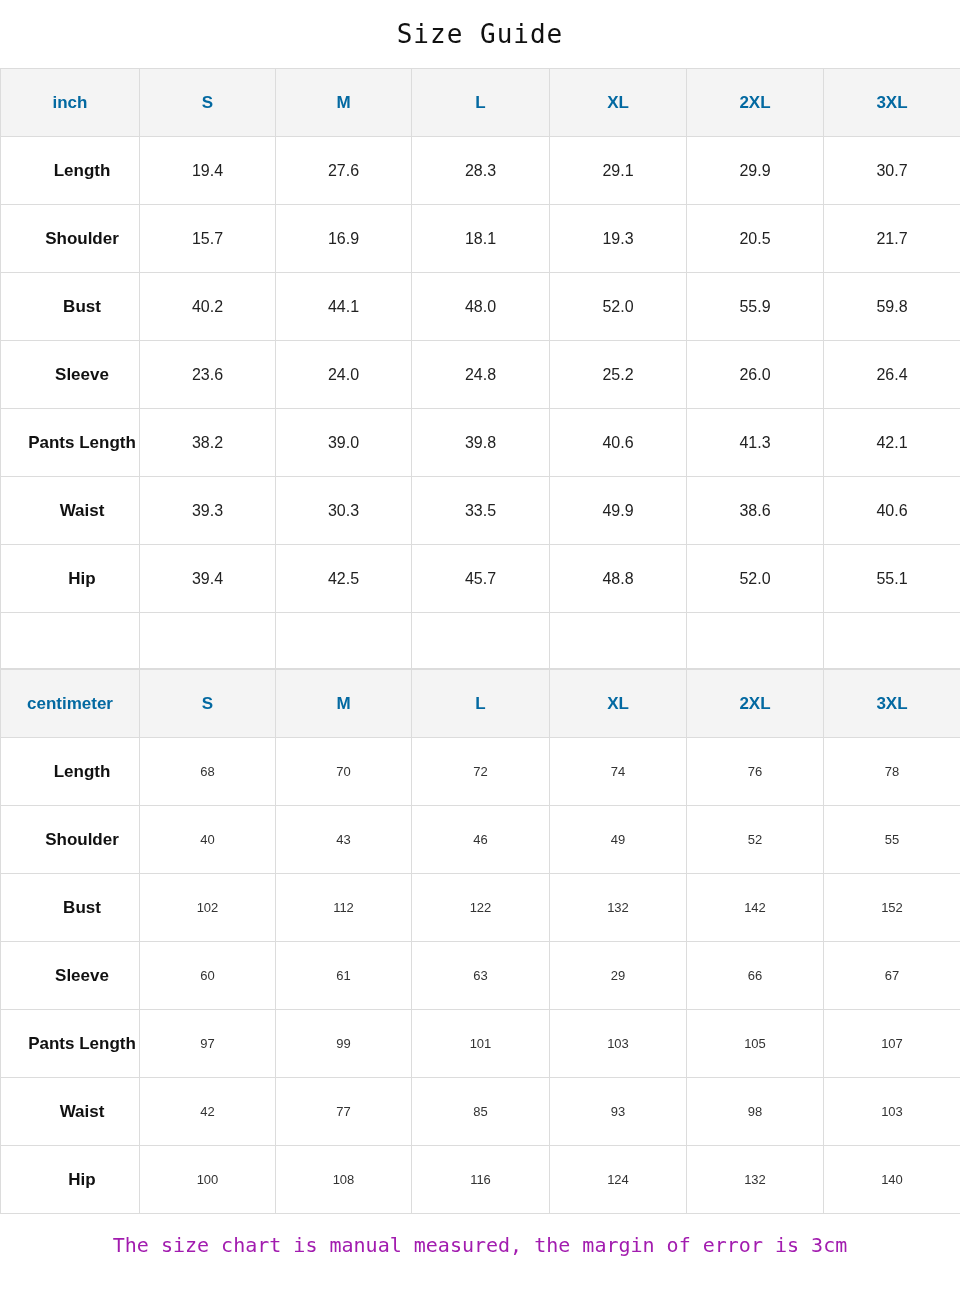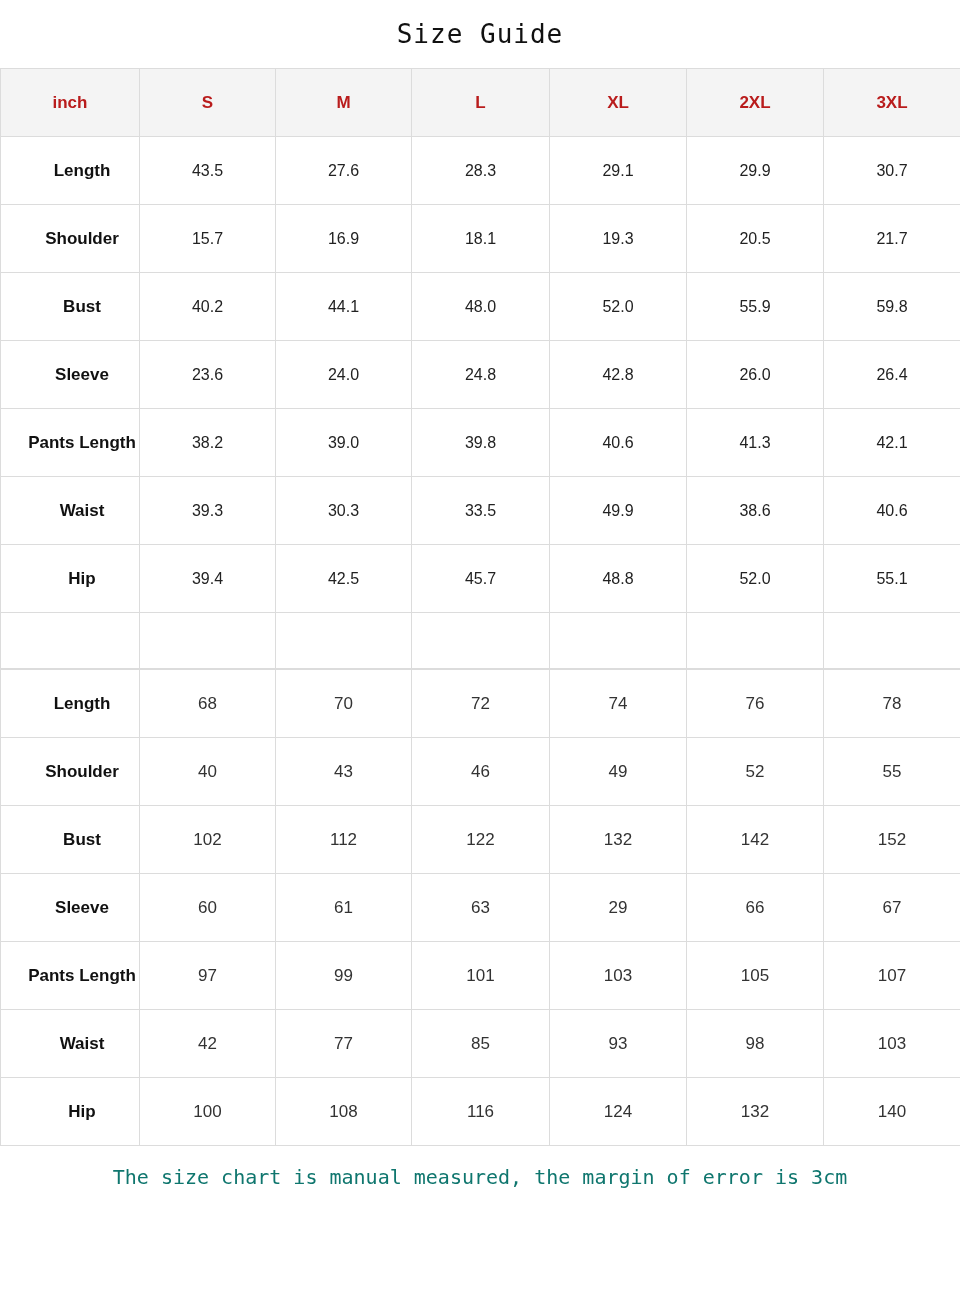--- a/index.html
+++ b/index.html
@@ -50,21 +50,21 @@
   col.c3 { width: 138px; }
   col.c4 { width: 137px; }
   col.c5 { width: 137px; }
   col.c6 { width: 137px; }
 
   tr.header-row td {
     height: 68px;
     background: #f4f4f4;
     font-weight: bold;
     font-size: 17px;
-    color: #b91c1c;
+    color: #0369a1;
   }
   tr.header-row td.unit-cell {
     font-size: 17px;
     font-weight: bold;
   }
   tr.data-row td {
     height: 68px;
     font-size: 16px;
     color: #222;
   }
@@ -76,35 +76,35 @@
   }
   tr.spacer-row td {
     height: 56px;
     background: #ffffff;
     border-left: 1px solid #dcdcdc;
     border-right: 1px solid #dcdcdc;
     border-top: 1px solid #dcdcdc;
     border-bottom: 1px solid #dcdcdc;
   }
   .cm-section tr.data-row td {
-    font-size: 17px;
+    font-size: 13px;
     color: #333;
   }
   .cm-section tr.data-row td.row-label {
     font-size: 17px;
     font-weight: bold;
     color: #111;
   }
   .footnote {
     height: 62px;
     line-height: 62px;
     text-align: center;
     font-family: "DejaVu Sans Mono", monospace;
     font-size: 20px;
-    color: #0f766e;
+    color: #a21caf;
     letter-spacing: 0px;
     white-space: nowrap;
   }
 </style>
 </head>
 <body>
 
 <div class="page">
 
   <div class="title">Size Guide</div>
@@ -125,21 +125,21 @@
         <td>S</td>
         <td>M</td>
         <td>L</td>
         <td>XL</td>
         <td>2XL</td>
         <td>3XL</td>
       </tr>
 
       <tr class="data-row">
         <td class="row-label">Length</td>
-        <td>43.5</td>
+        <td>19.4</td>
         <td>27.6</td>
         <td>28.3</td>
         <td>29.1</td>
         <td>29.9</td>
         <td>30.7</td>
       </tr>
 
       <tr class="data-row">
         <td class="row-label">Shoulder</td>
         <td>15.7</td>
@@ -158,21 +158,21 @@
         <td>52.0</td>
         <td>55.9</td>
         <td>59.8</td>
       </tr>
 
       <tr class="data-row">
         <td class="row-label">Sleeve</td>
         <td>23.6</td>
         <td>24.0</td>
         <td>24.8</td>
-        <td>42.8</td>
+        <td>25.2</td>
         <td>26.0</td>
         <td>26.4</td>
       </tr>
 
       <tr class="data-row">
         <td class="row-label">Pants Length</td>
         <td>38.2</td>
         <td>39.0</td>
         <td>39.8</td>
         <td>40.6</td>
@@ -216,20 +216,29 @@
     <colgroup>
       <col class="c0">
         <col class="c1">
         <col class="c2">
         <col class="c3">
         <col class="c4">
         <col class="c5">
         <col class="c6">
     </colgroup>
     <tbody>
+      <tr class="header-row">
+        <td class="unit-cell">centimeter</td>
+        <td>S</td>
+        <td>M</td>
+        <td>L</td>
+        <td>XL</td>
+        <td>2XL</td>
+        <td>3XL</td>
+      </tr>
 
       <tr class="data-row">
         <td class="row-label">Length</td>
         <td>68</td>
         <td>70</td>
         <td>72</td>
         <td>74</td>
         <td>76</td>
         <td>78</td>
       </tr>

